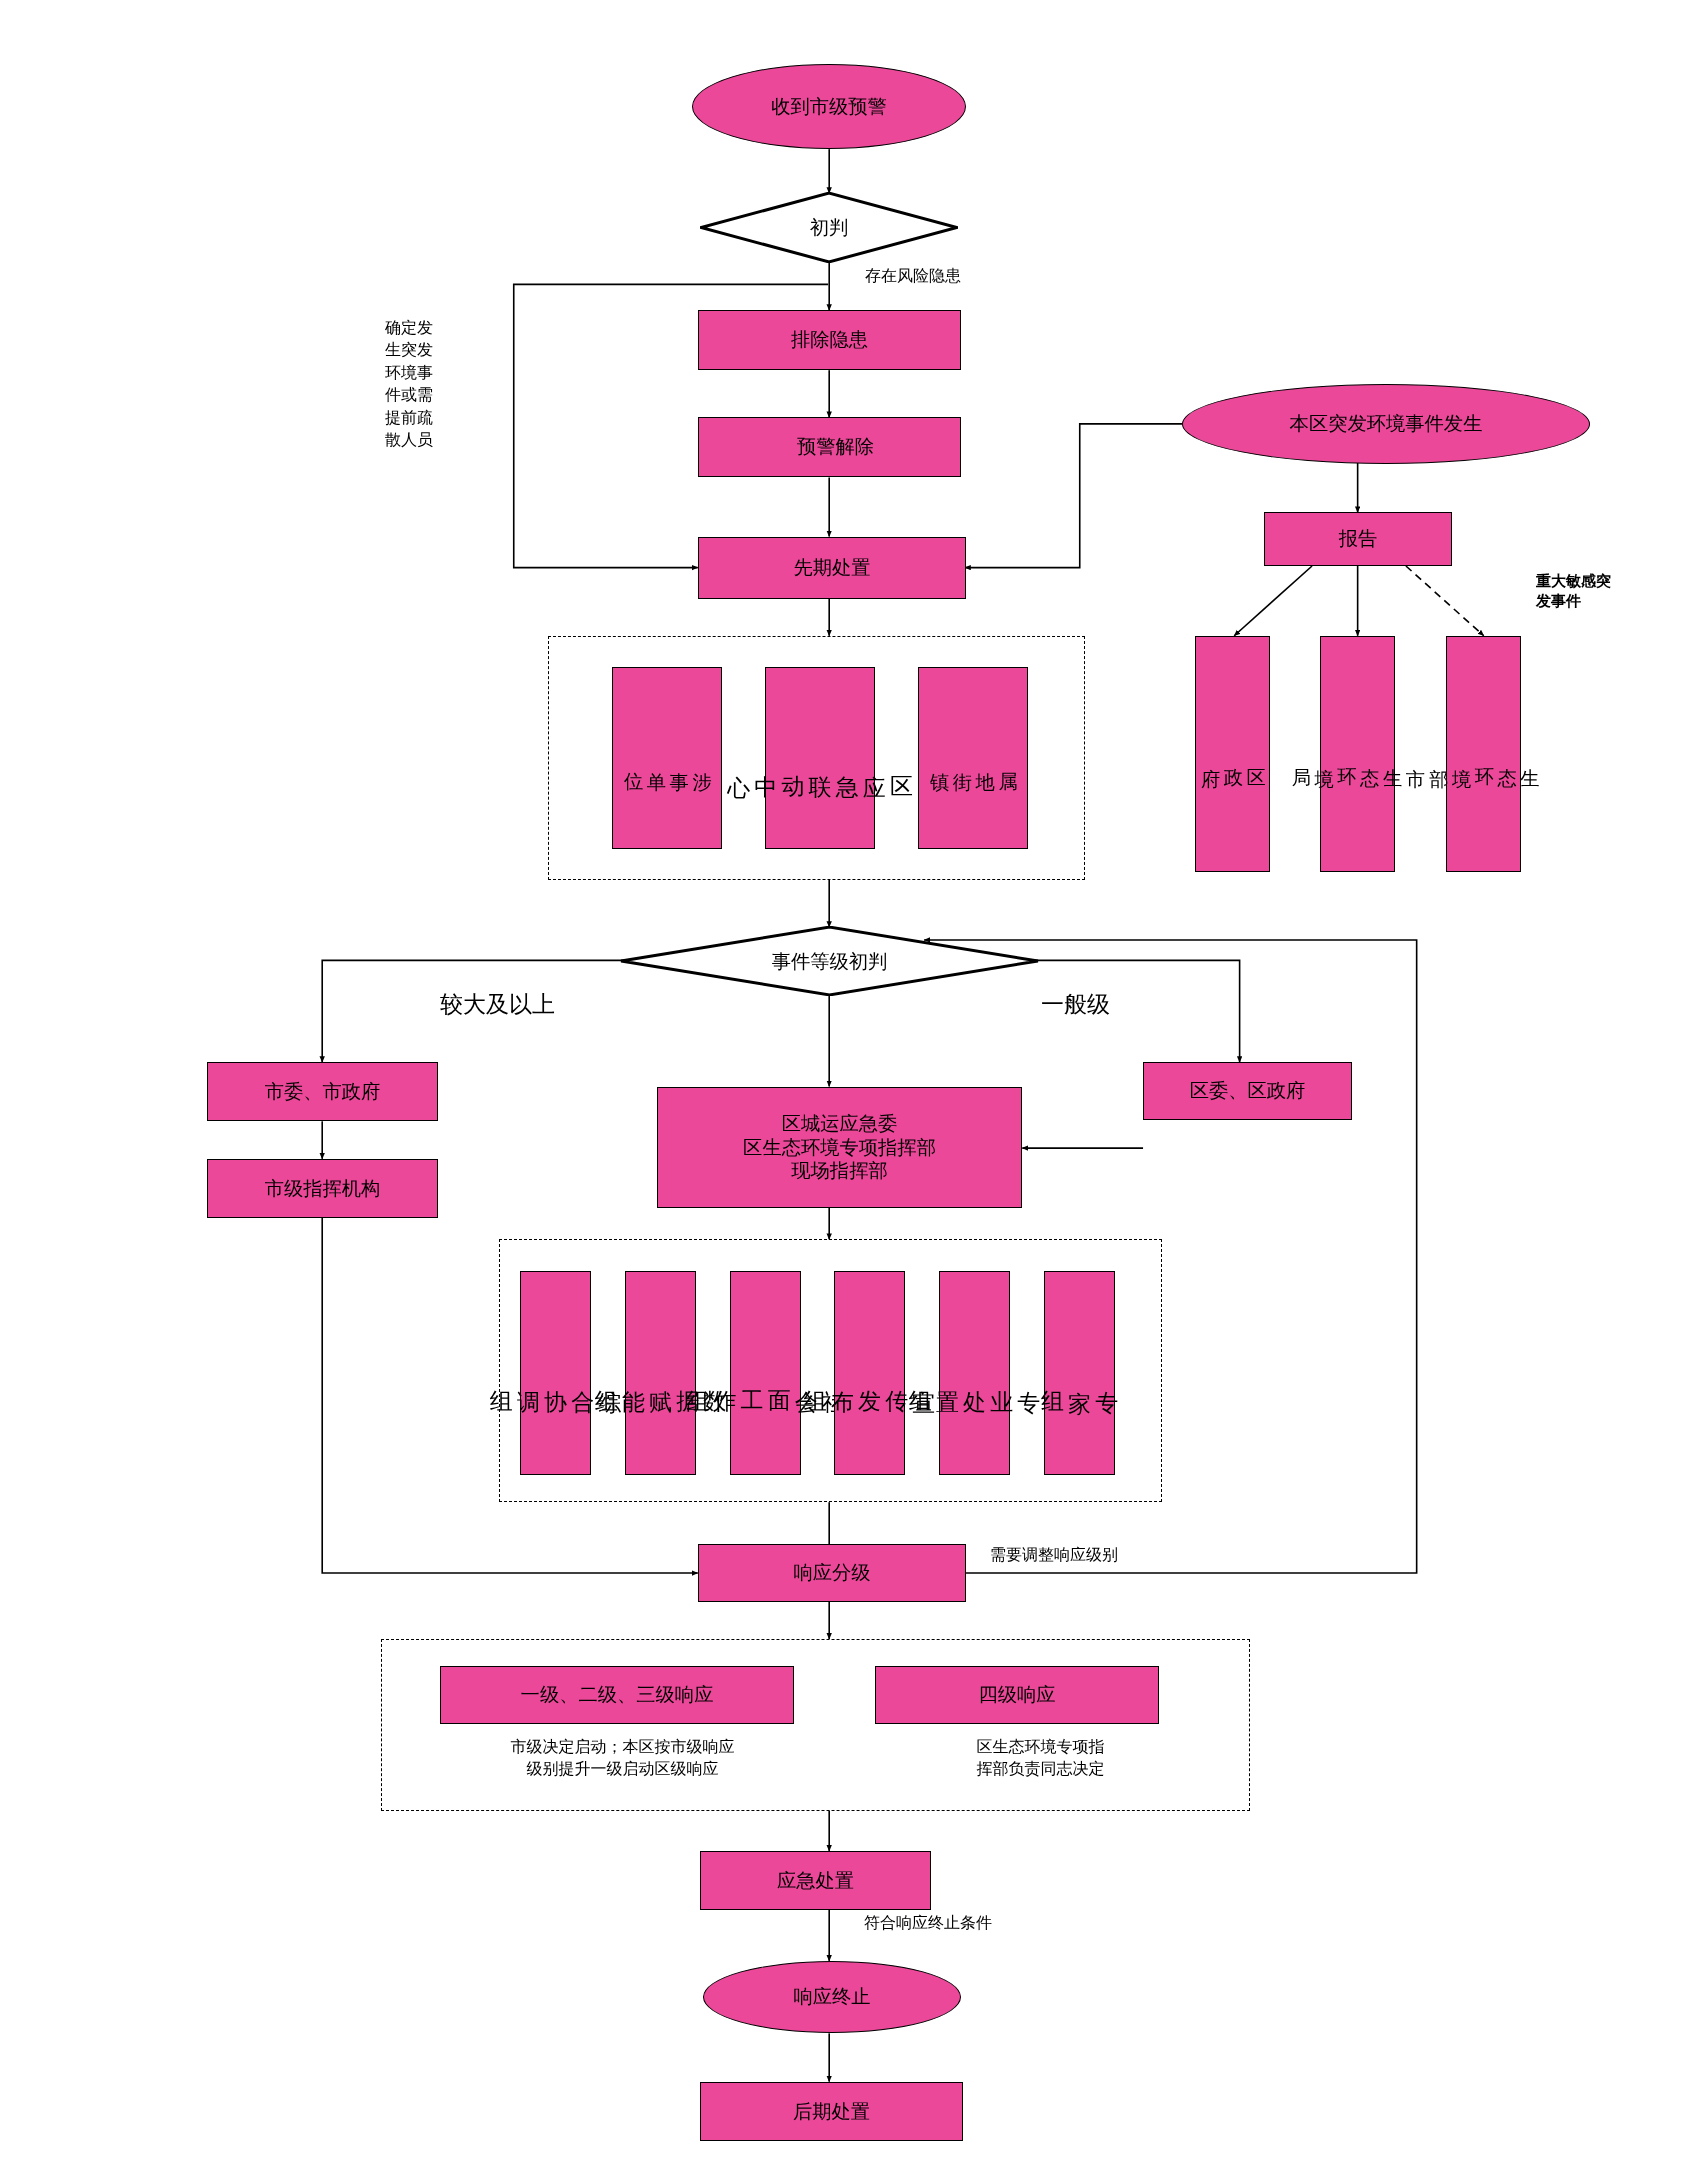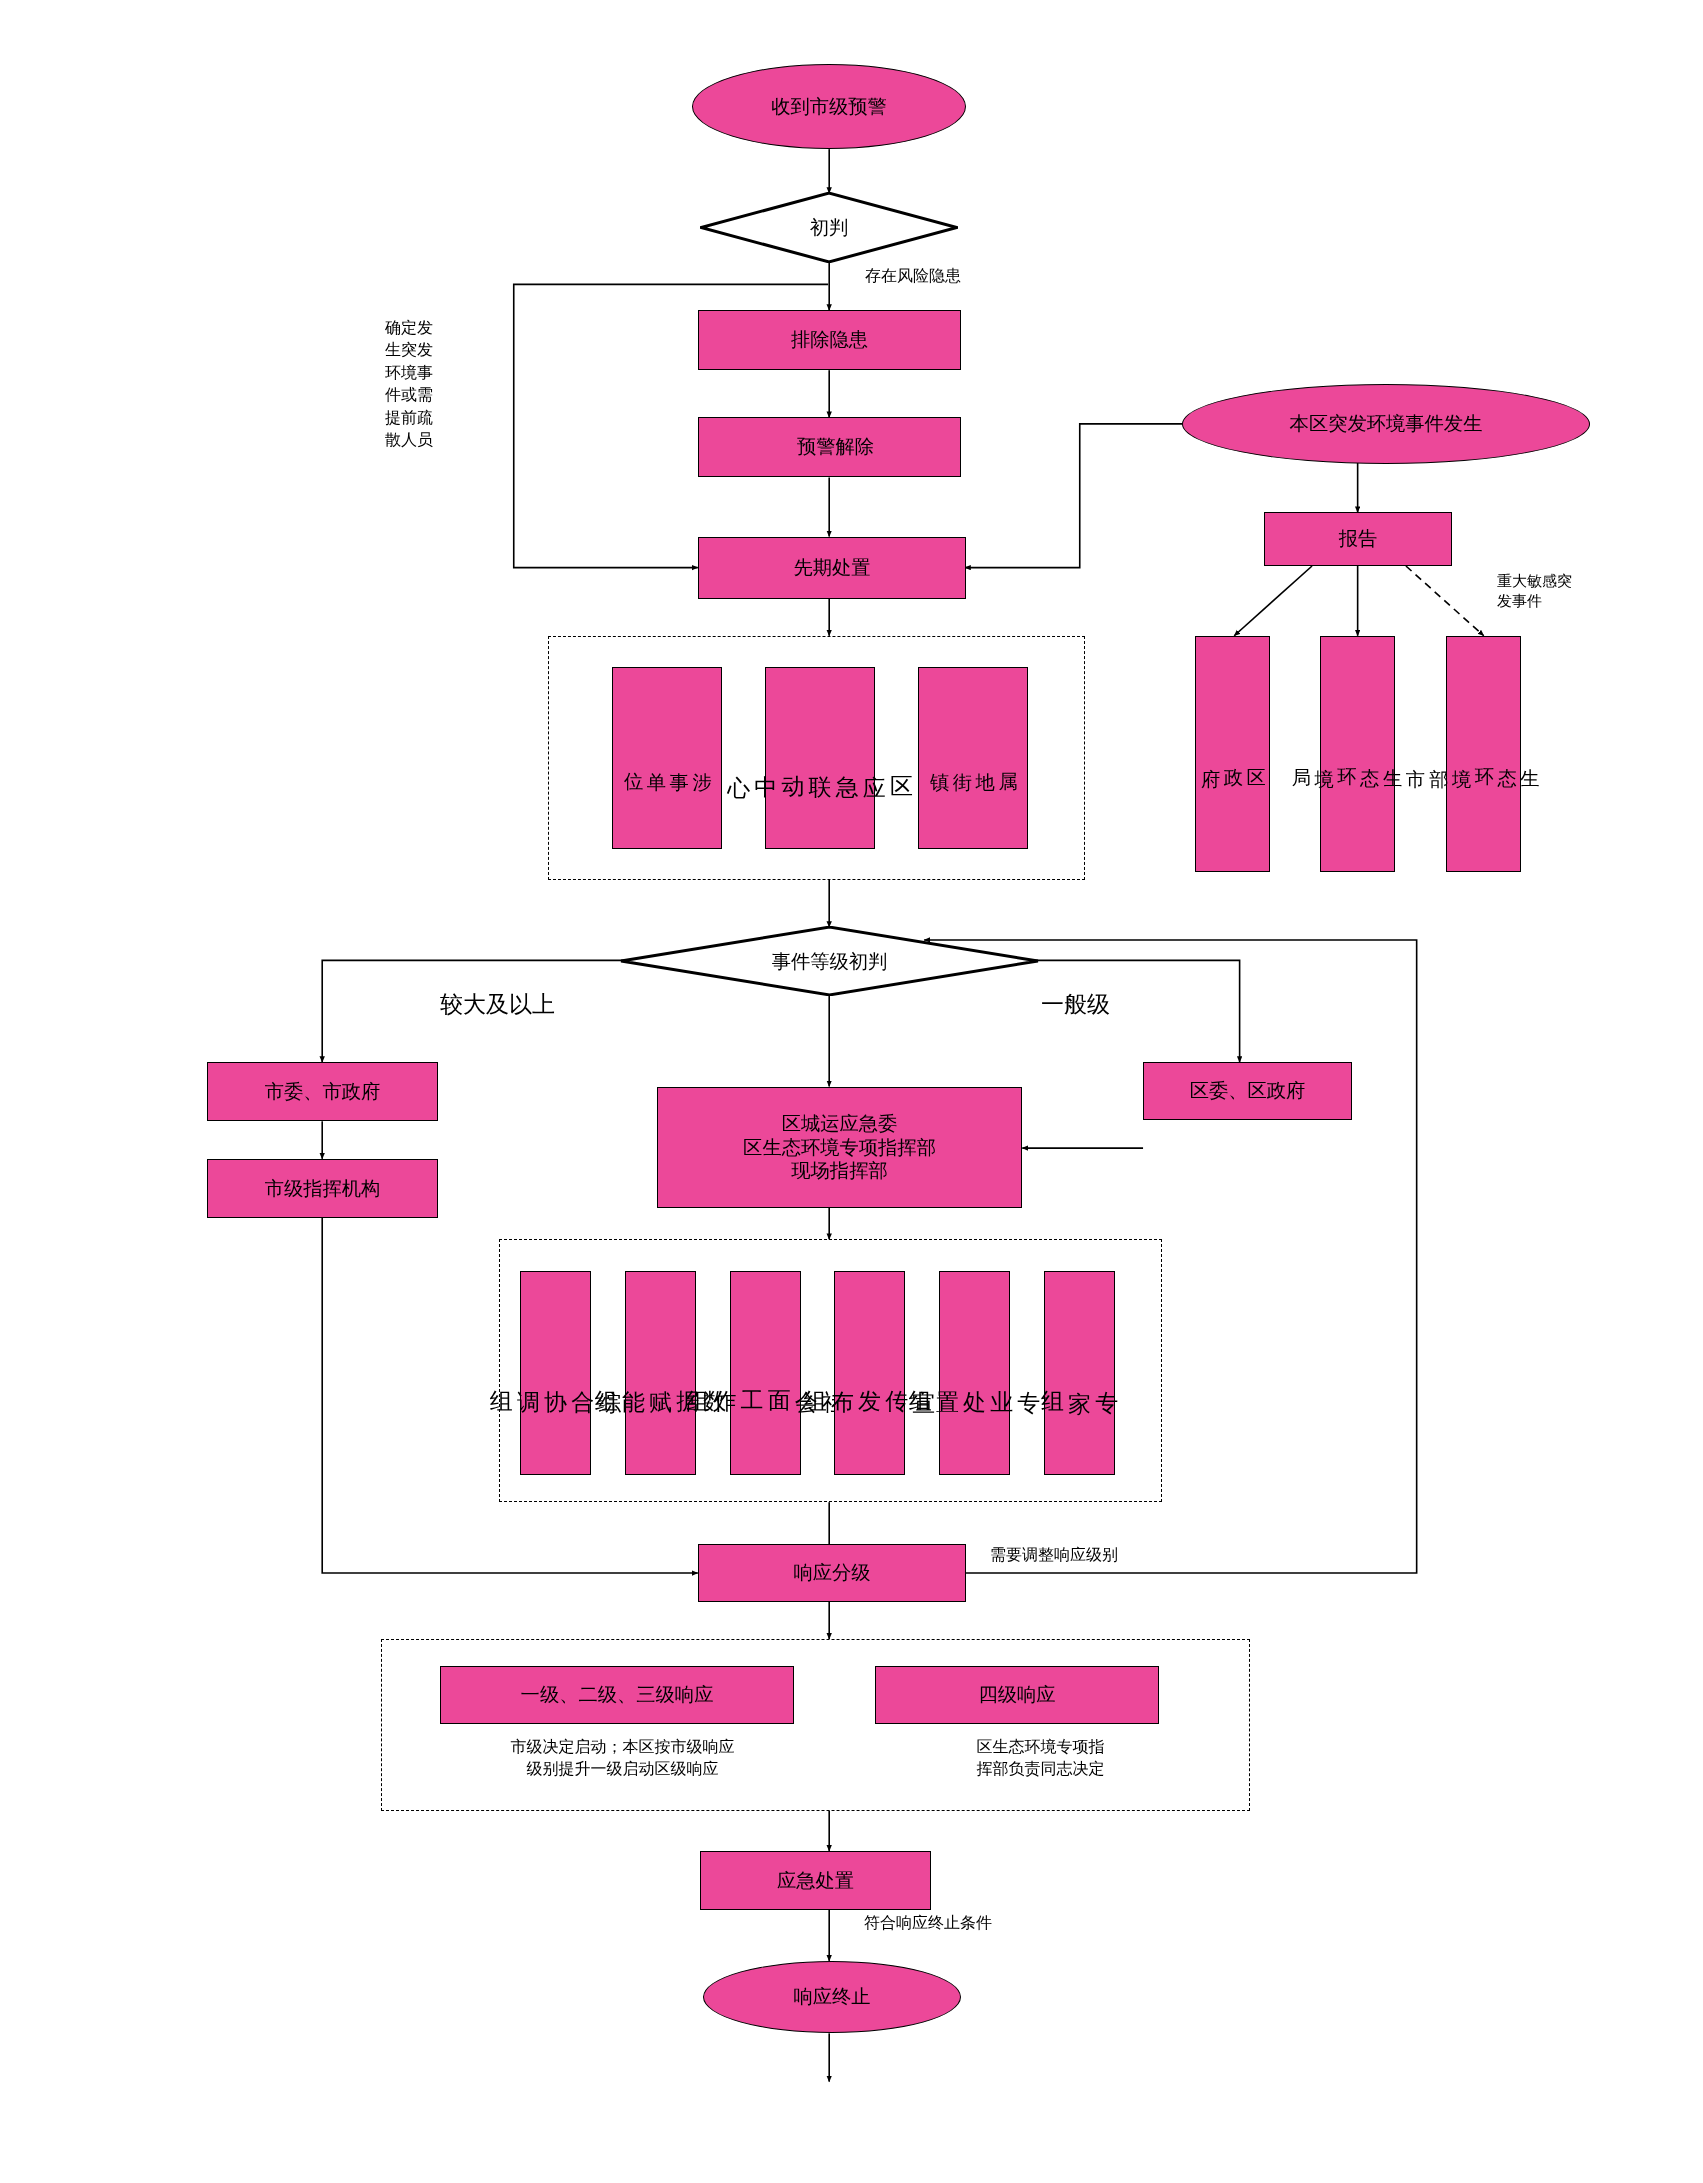--- a/index.html
+++ b/index.html
@@ -185,21 +185,21 @@
   </div>
 
   <div class="node ellipse f36" style="left:1182px; top:384px; width:408px; height:80px;">
     <span>本区突发环境事件发生</span>
   </div>
 
   <div class="node rect f36" style="left:1264px; top:512px; width:188px; height:54px;">
     <span>报告</span>
   </div>
 
-  <div class="label f28 multiline" style="left:1497px; top:571px; line-height:1.35;">重大敏感突
+  <div class="label f28 multiline" style="left:1536px; top:571px; line-height:1.35;font-weight:bold;">重大敏感突
 发事件</div>
 
   <div class="node rect" style="left:1195px; top:636px; width:75px; height:236px;">
     <span class="vtext f36 multiline">区
 政
 府</span>
   </div>
 
   <div class="node rect" style="left:1320px; top:636px; width:75px; height:236px;">
     <span class="vtext f36 multiline">市
@@ -347,15 +347,18 @@
   <div class="node rect f36" style="left:700px; top:1851px; width:231px; height:59px;">
     <span>应急处置</span>
   </div>
 
   <div class="label f30" style="left:864px; top:1913px;">符合响应终止条件</div>
 
   <div class="node ellipse f36" style="left:703px; top:1961px; width:258px; height:72px;">
     <span>响应终止</span>
   </div>
 
+  <div class="node rect f36" style="left:700px; top:2082px; width:263px; height:59px;">
+    <span>后期处置</span>
+  </div>
 
 </div>
 
 
 </body></html>

